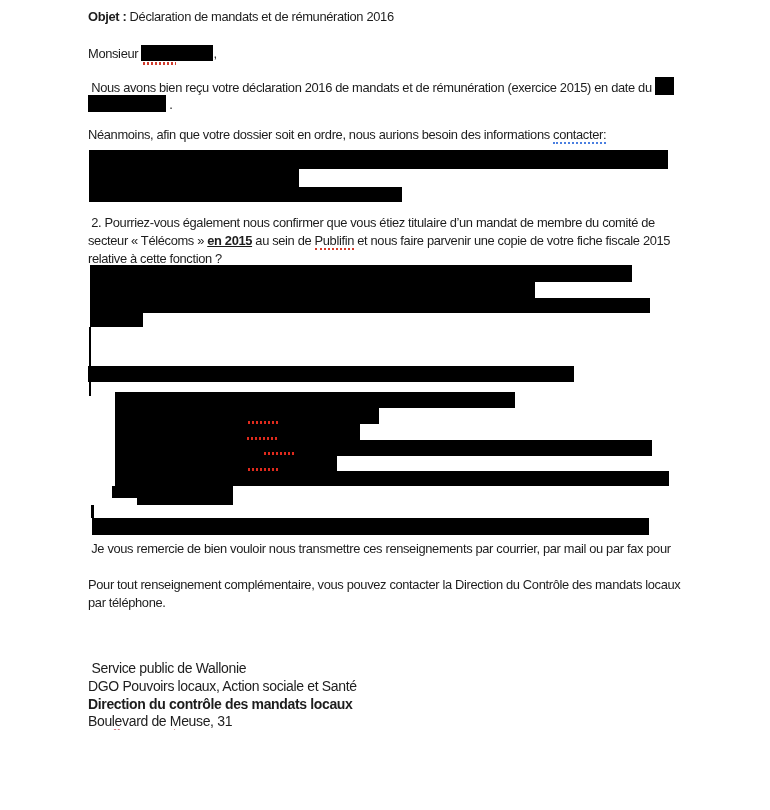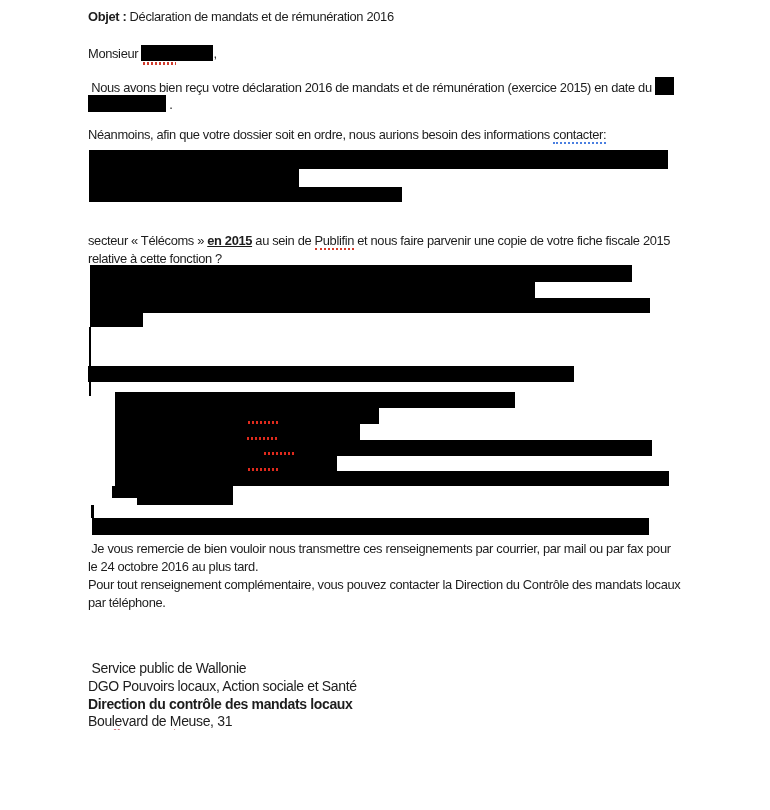--- a/index.html
+++ b/index.html
@@ -63,20 +63,21 @@
 
   <div class="tl" style="top:8px"><span class="b">Objet :</span><span> Déclaration de mandats et de rémunération 2016</span></div>
 
   <div class="tl" style="top:45px"><span>Monsieur </span><span class="redact-inline sq-left" style="width:72px;height:16px"></span><span>,</span></div>
 
   <div class="tl" style="top:77px"><span> Nous avons bien reçu votre déclaration 2016 de mandats et de rémunération (exercice 2015) en date du </span><span class="redact-inline" style="width:19px;height:18px"></span></div>
   <div class="tl" style="top:95px"><span class="redact-inline" style="width:78px;height:17px"></span><span> .</span></div>
 
   <div class="tl" style="top:126px"><span>Néanmoins, afin que votre dossier soit en ordre, nous aurions besoin des informations </span><span class="wavy-blue">contacter:</span></div>
 
+  <div class="tl" style="top:214px"><span> 2. Pourriez-vous également nous confirmer que vous étiez titulaire d’un mandat de membre du comité de</span></div>
   <div class="tl" style="top:232px"><span>secteur « Télécoms » </span><span class="bu">en 2015</span><span> au sein de </span><span class="wavy-red">Publifin</span><span> et nous faire parvenir une copie de votre fiche fiscale 2015</span></div>
   <div class="tl" style="top:250px"><span>relative à cette fonction ?</span></div>
 
   <div>
       <div class="redaction" style="left: 89px; top: 150px; width: 579px; height: 19px;"></div>
       <div class="redaction" style="left: 89px; top: 169px; width: 210px; height: 18px;"></div>
       <div class="redaction" style="left: 89px; top: 187px; width: 313px; height: 15px;"></div>
       <div class="redaction" style="left: 90px; top: 265px; width: 542px; height: 17px;"></div>
       <div class="redaction" style="left: 90px; top: 282px; width: 445px; height: 16px;"></div>
       <div class="redaction" style="left: 90px; top: 298px; width: 560px; height: 15px;"></div>
@@ -93,21 +94,20 @@
       <div class="redaction" style="left: 137px; top: 498px; width: 96px; height: 7px;"></div>
       <div class="redaction" style="left: 91px; top: 505px; width: 3px; height: 13px;"></div>
       <div class="redaction" style="left: 92px; top: 518px; width: 557px; height: 17px;"></div>
       <div class="squiggle" style="left: 248px; top: 421px; width: 30px; background: repeating-linear-gradient(90deg, rgb(224, 43, 29) 0px, rgb(224, 43, 29) 2px, transparent 2px, transparent 4px);"></div>
       <div class="squiggle" style="left: 247px; top: 437px; width: 32px; background: repeating-linear-gradient(90deg, rgb(224, 43, 29) 0px, rgb(224, 43, 29) 2px, transparent 2px, transparent 4px);"></div>
       <div class="squiggle" style="left: 264px; top: 452px; width: 31px; background: repeating-linear-gradient(90deg, rgb(224, 43, 29) 0px, rgb(224, 43, 29) 2px, transparent 2px, transparent 4px);"></div>
       <div class="squiggle" style="left: 248px; top: 468px; width: 30px; background: repeating-linear-gradient(90deg, rgb(224, 43, 29) 0px, rgb(224, 43, 29) 2px, transparent 2px, transparent 4px);"></div>
     </div>
 
   <div class="tl" style="top:540px"><span> Je vous remercie de bien vouloir nous transmettre ces renseignements par courrier, par mail ou par fax pour</span></div>
-  <div class="tl" style="top:558px"><span>le 24 octobre 2016 au plus tard.</span></div>
   <div class="tl" style="top:576px"><span>Pour tout renseignement complémentaire, vous pouvez contacter la Direction du Contrôle des mandats locaux</span></div>
   <div class="tl" style="top:594px"><span>par téléphone.</span></div>
 
 
   <div class="footer-line" style="top:660px"> Service public de Wallonie</div>
   <div class="footer-line" style="top:678px">DGO Pouvoirs locaux, Action sociale et Santé</div>
   <div class="footer-line b" style="top:696px">Direction du contrôle des mandats locaux</div>
   <div class="footer-line" style="top:713px">Boulevard de Meuse, 31</div>
   <div class="footer-line" style="top:730px">5100 Namur (Jambes)</div>
 

